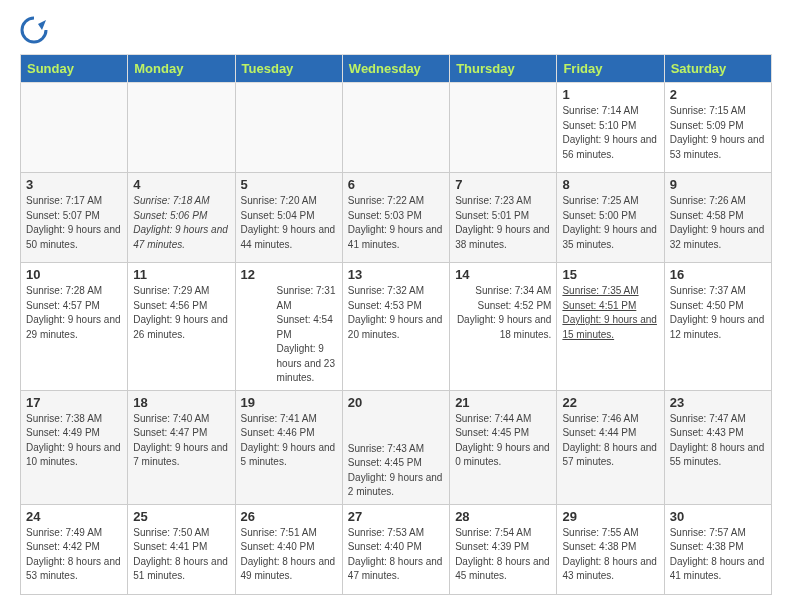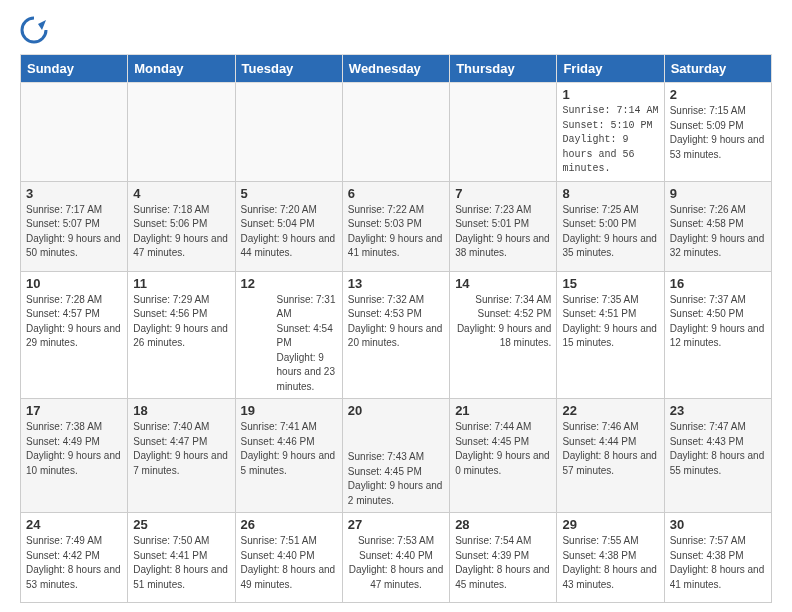--- a/index.html
+++ b/index.html
@@ -8,21 +8,21 @@
     .header { display: flex; justify-content: space-between; align-items: flex-start; margin-bottom: 10px; }
     .logo { display: flex; align-items: center; gap: 4px; }
     .logo-text { font-size: 18px; font-weight: bold; line-height: 1.1; }
     .logo-general { color: #333; }
     .logo-blue { color: #2a6bb5; }
     .logo-icon { width: 28px; height: 28px; }
     .title-area { text-align: right; }
     .main-title { font-size: 36px; color: #333; font-weight: normal; }
     .subtitle { font-size: 16px; color: #555; }
     table { width: 100%; border-collapse: collapse; table-layout: fixed; }
-    th { background-color: #2a6bb5; color: #ffffff; text-align: left; padding: 6px 6px; font-size: 13px; font-weight: bold; border: 1px solid #ddd; }
+    th { background-color: #2a6bb5; color: #bef264; text-align: left; padding: 6px 6px; font-size: 13px; font-weight: bold; border: 1px solid #ddd; }
     td { border: 1px solid #ccc; vertical-align: top; padding: 4px 5px; font-size: 10.5px; color: #333; height: 90px; background: #fff; }
     .day-num { font-size: 13px; font-weight: bold; display: block; margin-bottom: 2px; }
     .day-info { font-size: 10px; color: #444; line-height: 1.45; }
     tr:nth-child(even) td { background: #f9f9f9; }
     tr:nth-child(odd) td { background: #fff; }
     td.empty-cell { background: #f9f9f9 !important; }
   </style>
 </head>
 <body>
 
@@ -58,41 +58,41 @@
     </thead>
     <tbody id="calendar-body">
     <tr>
           <td class="empty-cell" style="background: rgb(249, 249, 249);"></td>
           <td class="empty-cell" style="background: rgb(249, 249, 249);"></td>
           <td class="empty-cell" style="background: rgb(249, 249, 249);"></td>
           <td class="empty-cell" style="background: rgb(249, 249, 249);"></td>
           <td class="empty-cell" style="background: rgb(249, 249, 249);"></td>
           <td>
             <span class="day-num">1</span>
-            <div class="day-info" style="white-space: pre-line; font-family: Liberation Mono, monospace;">Sunrise: 7:14 AM
+            <div class="day-info" style="white-space: pre-line;">Sunrise: 7:14 AM
 Sunset: 5:10 PM
 Daylight: 9 hours and 56 minutes.</div>
           </td>
           <td>
             <span class="day-num">2</span>
             <div class="day-info" style="white-space: pre-line;">Sunrise: 7:15 AM
 Sunset: 5:09 PM
 Daylight: 9 hours and 53 minutes.</div>
           </td>
         </tr>
         <tr style="background: rgb(245, 245, 245);">
           <td style="background: rgb(245, 245, 245);">
             <span class="day-num">3</span>
             <div class="day-info" style="white-space: pre-line;">Sunrise: 7:17 AM
 Sunset: 5:07 PM
 Daylight: 9 hours and 50 minutes.</div>
           </td>
           <td style="background: rgb(245, 245, 245);">
             <span class="day-num">4</span>
-            <div class="day-info" style="white-space: pre-line;">Sunrise: 7:18 AM
+            <div class="day-info" style="white-space: pre-line; font-style: italic;">Sunrise: 7:18 AM
 Sunset: 5:06 PM
 Daylight: 9 hours and 47 minutes.</div>
           </td>
           <td style="background: rgb(245, 245, 245);">
             <span class="day-num">5</span>
             <div class="day-info" style="white-space: pre-line;">Sunrise: 7:20 AM
 Sunset: 5:04 PM
 Daylight: 9 hours and 44 minutes.</div>
           </td>
           <td style="background: rgb(245, 245, 245);">
@@ -146,21 +146,21 @@
 Daylight: 9 hours and 20 minutes.</div>
           </td>
           <td>
             <span class="day-num">14</span>
             <div class="day-info" style="white-space: pre-line; text-align: right;">Sunrise: 7:34 AM
 Sunset: 4:52 PM
 Daylight: 9 hours and 18 minutes.</div>
           </td>
           <td>
             <span class="day-num">15</span>
-            <div class="day-info" style="white-space: pre-line;">Sunrise: 7:35 AM
+            <div class="day-info" style="white-space: pre-line; text-decoration: underline;">Sunrise: 7:35 AM
 Sunset: 4:51 PM
 Daylight: 9 hours and 15 minutes.</div>
           </td>
           <td>
             <span class="day-num">16</span>
             <div class="day-info" style="white-space: pre-line;">Sunrise: 7:37 AM
 Sunset: 4:50 PM
 Daylight: 9 hours and 12 minutes.</div>
           </td>
         </tr>
@@ -222,21 +222,21 @@
 Daylight: 8 hours and 51 minutes.</div>
           </td>
           <td>
             <span class="day-num">26</span>
             <div class="day-info" style="white-space: pre-line;">Sunrise: 7:51 AM
 Sunset: 4:40 PM
 Daylight: 8 hours and 49 minutes.</div>
           </td>
           <td>
             <span class="day-num">27</span>
-            <div class="day-info" style="white-space: pre-line; text-align: center;">Sunrise: 7:53 AM
+            <div class="day-info" style="white-space: pre-line;">Sunrise: 7:53 AM
 Sunset: 4:40 PM
 Daylight: 8 hours and 47 minutes.</div>
           </td>
           <td>
             <span class="day-num">28</span>
             <div class="day-info" style="white-space: pre-line;">Sunrise: 7:54 AM
 Sunset: 4:39 PM
 Daylight: 8 hours and 45 minutes.</div>
           </td>
           <td>

